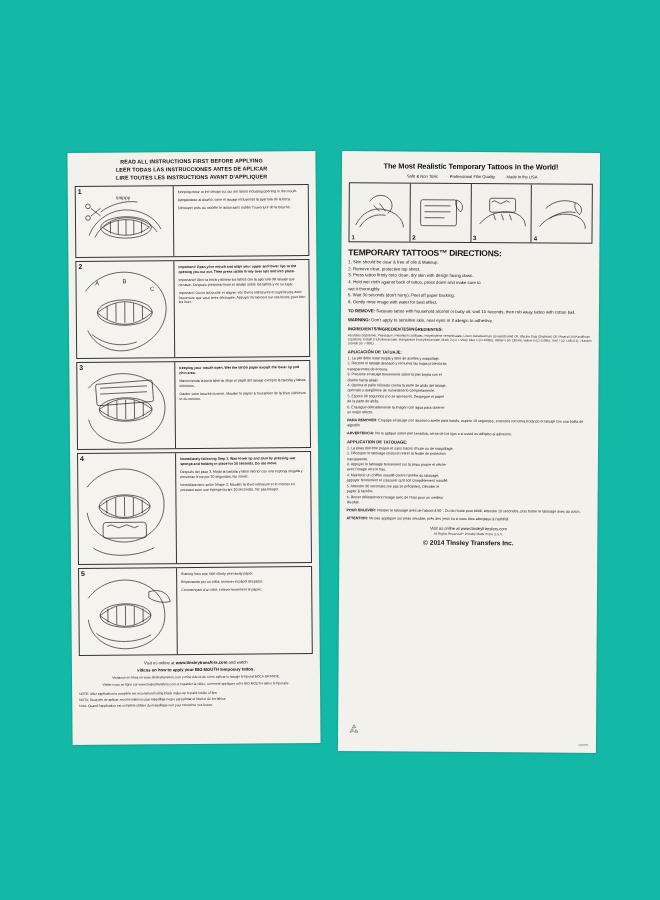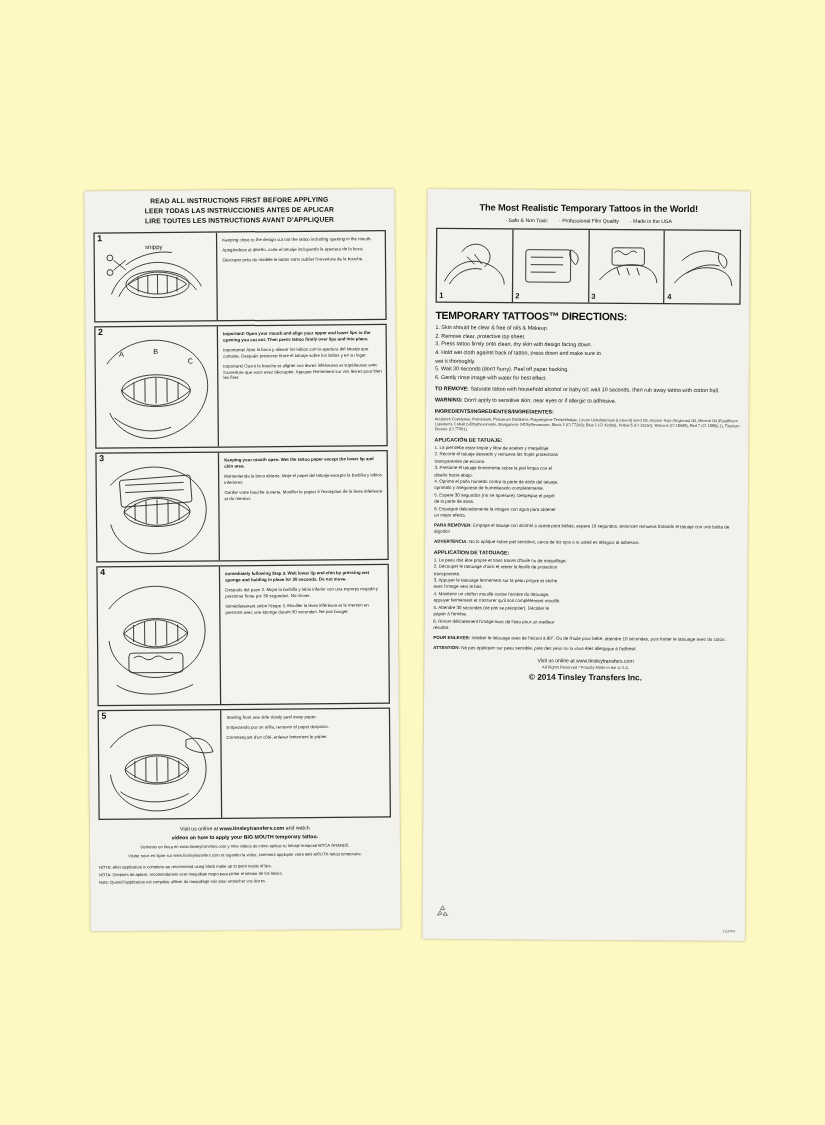--- a/index.html
+++ b/index.html
@@ -10,21 +10,21 @@
   body {
     width: 660px;
     height: 900px;
     position: relative;
     font-family: "Liberation Sans", sans-serif;
     overflow: hidden;
   }
   .stage {
     position: absolute;
     inset: 0;
-    background: #fef9c3;
+    background: #14b8a6;
   }
 
   
   .card {
     position: absolute;
     background: #f2f1ec;
     box-shadow: 0 0 2px rgba(0,0,0,0.35);
   }
   .card-left {
     left: 70px;

